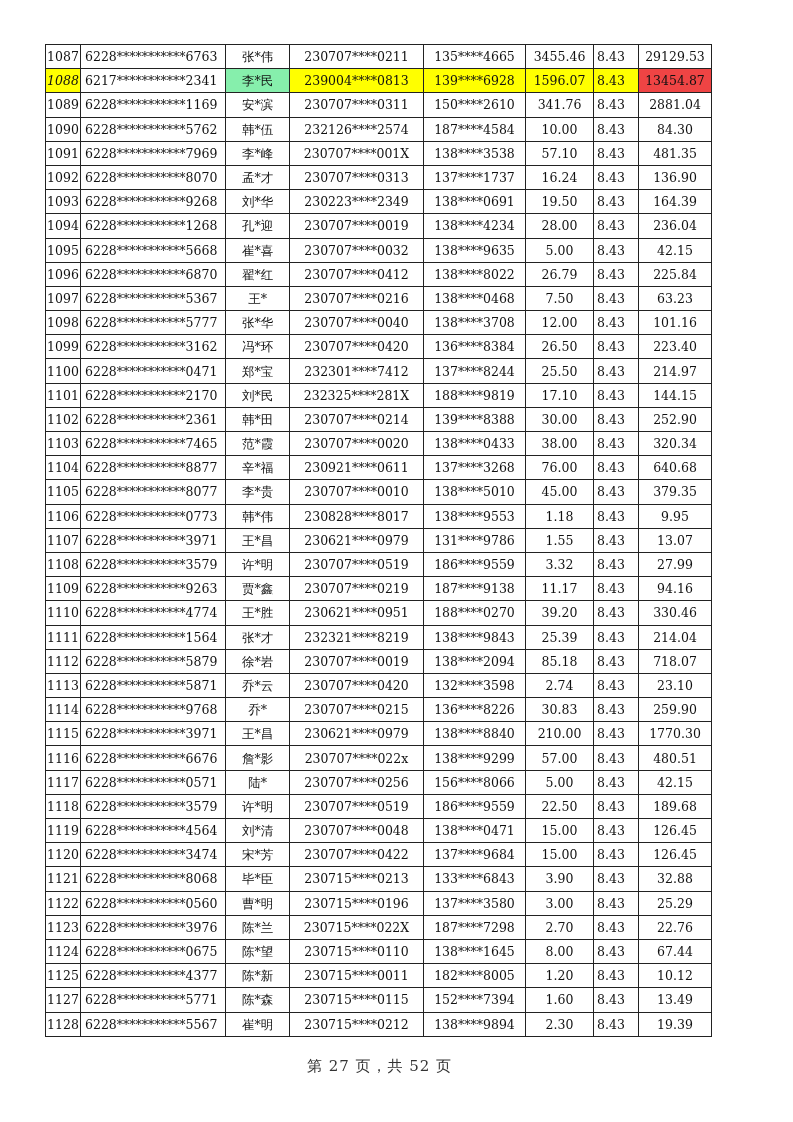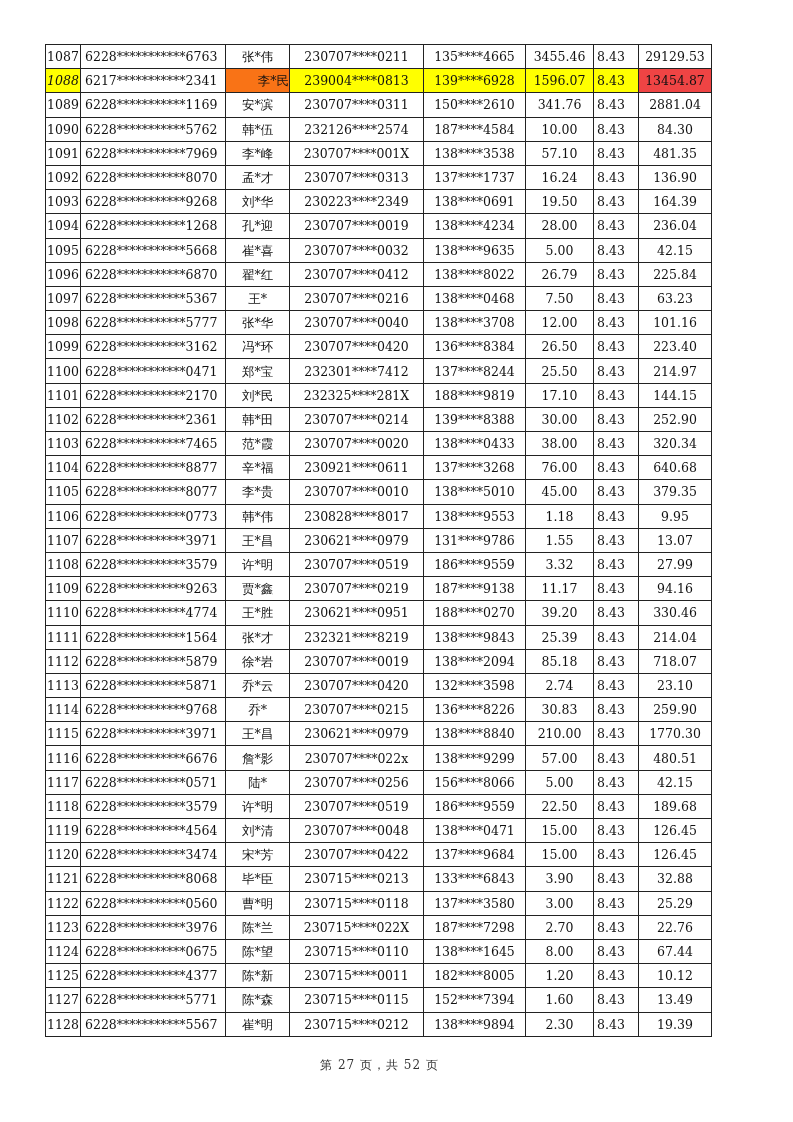--- a/index.html
+++ b/index.html
@@ -12,41 +12,41 @@
   #sheet td.c-idx { width: 34px; }
   #sheet td.c-acct { width: 140px; text-align: left; padding-left: 4px; }
   #sheet td.c-name { width: 63px; }
   #sheet td.c-id { width: 133px; }
   #sheet td.c-phone { width: 101px; }
   #sheet td.c-amt { width: 67px; }
   #sheet td.c-rate { width: 41px; text-align: left; padding-left: 3px; }
   #sheet td.c-total { width: auto; }
   #sheet tr.hl td.hlc { background: #ffff00; }
   #footer { position: absolute; top: 1057px; left: 0; width: 759px; text-align: center;
-            font-size: 12px; color: #333; letter-spacing: 1px; }
+            font-size: 15px; color: #333; letter-spacing: 1px; }
 </style>
 </head>
 <body>
 
 <table id="sheet">
   <tbody id="sheet-body">
       <tr>
         <td class="c-idx hlc">1087</td>
         <td class="c-acct">6228***********6763</td>
         <td class="c-name hlc">张*伟</td>
         <td class="c-id hlc">230707****0211</td>
         <td class="c-phone hlc">135****4665</td>
         <td class="c-amt hlc">3455.46</td>
         <td class="c-rate hlc">8.43</td>
         <td class="c-total hlc">29129.53</td>
       </tr>
       <tr class="hl">
         <td class="c-idx hlc" style="background: rgb(255, 255, 0); font-style: italic;">1088</td>
         <td class="c-acct">6217***********2341</td>
-        <td class="c-name hlc" style="background: #f97316; text-align: right;">李*民</td>
+        <td class="c-name hlc" style="background: #86efac;">李*民</td>
         <td class="c-id hlc" style="background: rgb(255, 255, 0);">239004****0813</td>
         <td class="c-phone hlc" style="background: rgb(255, 255, 0);">139****6928</td>
         <td class="c-amt hlc" style="background: rgb(255, 255, 0);">1596.07</td>
         <td class="c-rate hlc" style="background: rgb(255, 255, 0);">8.43</td>
         <td class="c-total hlc" style="background: #ef4444;">13454.87</td>
       </tr>
       <tr>
         <td class="c-idx hlc">1089</td>
         <td class="c-acct">6228***********1169</td>
         <td class="c-name hlc">安*滨</td>
@@ -373,21 +373,21 @@
         <td class="c-id hlc">230715****0213</td>
         <td class="c-phone hlc">133****6843</td>
         <td class="c-amt hlc">3.90</td>
         <td class="c-rate hlc">8.43</td>
         <td class="c-total hlc">32.88</td>
       </tr>
       <tr>
         <td class="c-idx hlc">1122</td>
         <td class="c-acct">6228***********0560</td>
         <td class="c-name hlc">曹*明</td>
-        <td class="c-id hlc">230715****0118</td>
+        <td class="c-id hlc">230715****0196</td>
         <td class="c-phone hlc">137****3580</td>
         <td class="c-amt hlc">3.00</td>
         <td class="c-rate hlc">8.43</td>
         <td class="c-total hlc">25.29</td>
       </tr>
       <tr>
         <td class="c-idx hlc">1123</td>
         <td class="c-acct">6228***********3976</td>
         <td class="c-name hlc">陈*兰</td>
         <td class="c-id hlc">230715****022X</td>

